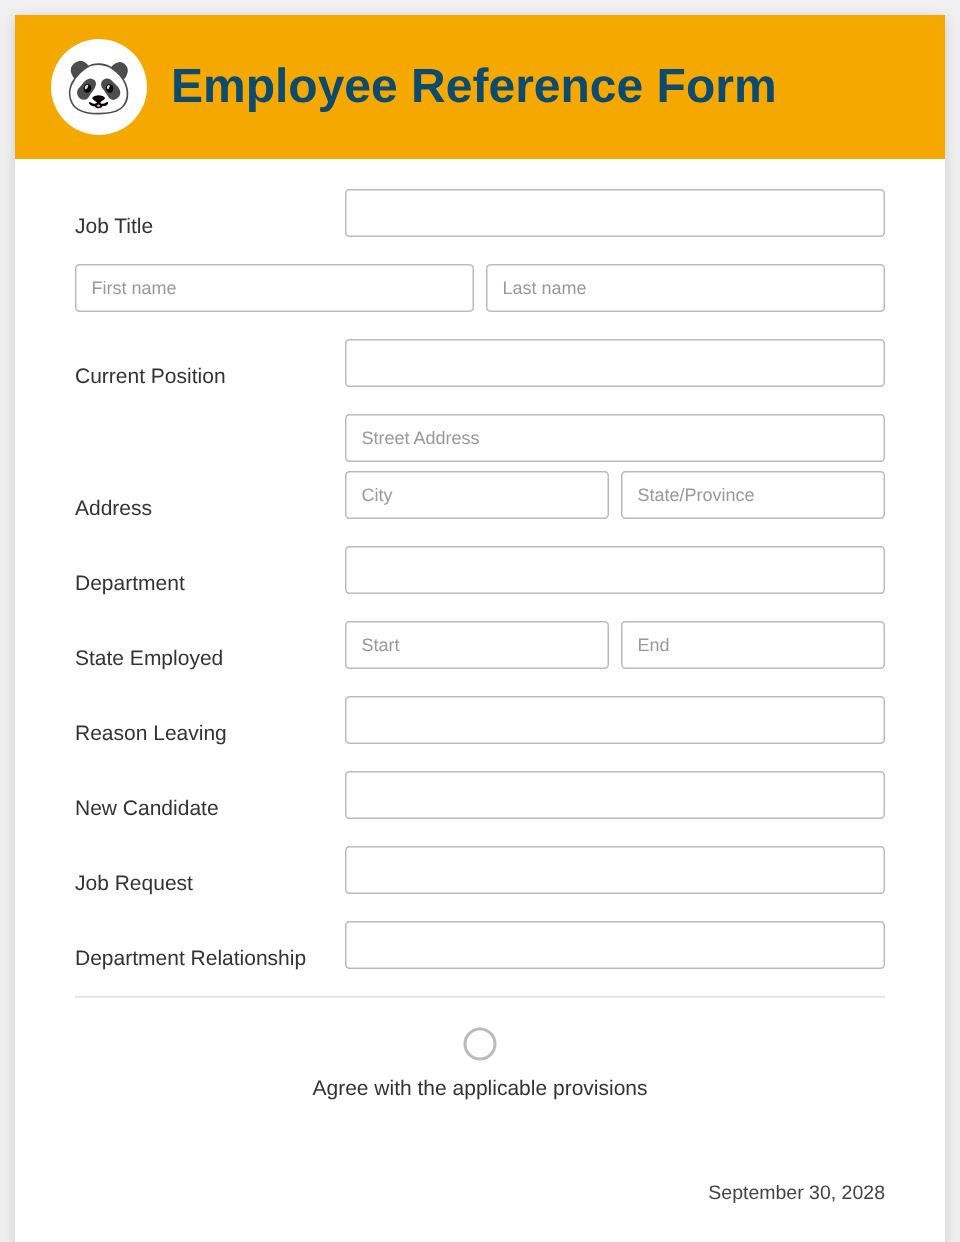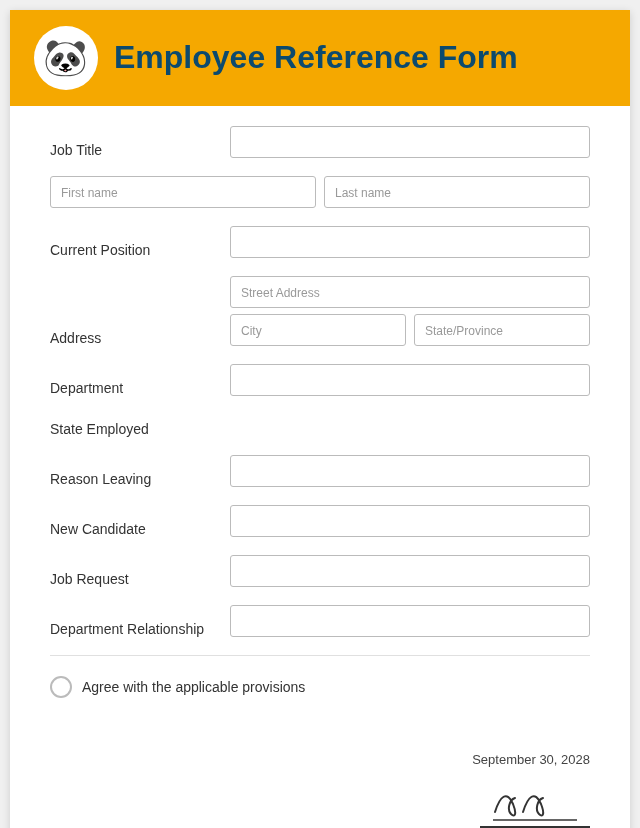--- a/index.html
+++ b/index.html
@@ -98,20 +98,21 @@
       border: none;
       border-top: 1px solid #e0e0e0;
       margin: 10px 0 20px 0;
     }
     .checkbox-row {
       display: flex;
       align-items: center;
       gap: 10px;
       margin: 14px 0 24px 0;
       padding-left: 0;
+      flex-direction: column;
     }
     .checkbox-circle {
       width: 22px;
       height: 22px;
       border: 2px solid #bbb;
       border-radius: 50%;
       flex-shrink: 0;
       background: #fff;
       cursor: pointer;
     }
@@ -197,20 +198,26 @@
 
     <div class="form-row">
       <div class="form-label">Department</div>
       <div class="form-fields">
         <input class="form-input" type="text" placeholder="" style="">
       </div>
     </div>
 
     <div class="form-row">
       <div class="form-label">State Employed</div>
+      <div class="form-fields">
+        <div class="field-row">
+          <input class="form-input input-half" type="text" placeholder="Start" style="">
+          <input class="form-input input-half" type="text" placeholder="End" style="">
+        </div>
+      </div>
     </div>
 
     <div class="form-row">
       <div class="form-label">Reason Leaving</div>
       <div class="form-fields">
         <input class="form-input" type="text" placeholder="" style="">
       </div>
     </div>
 
     <div class="form-row">

